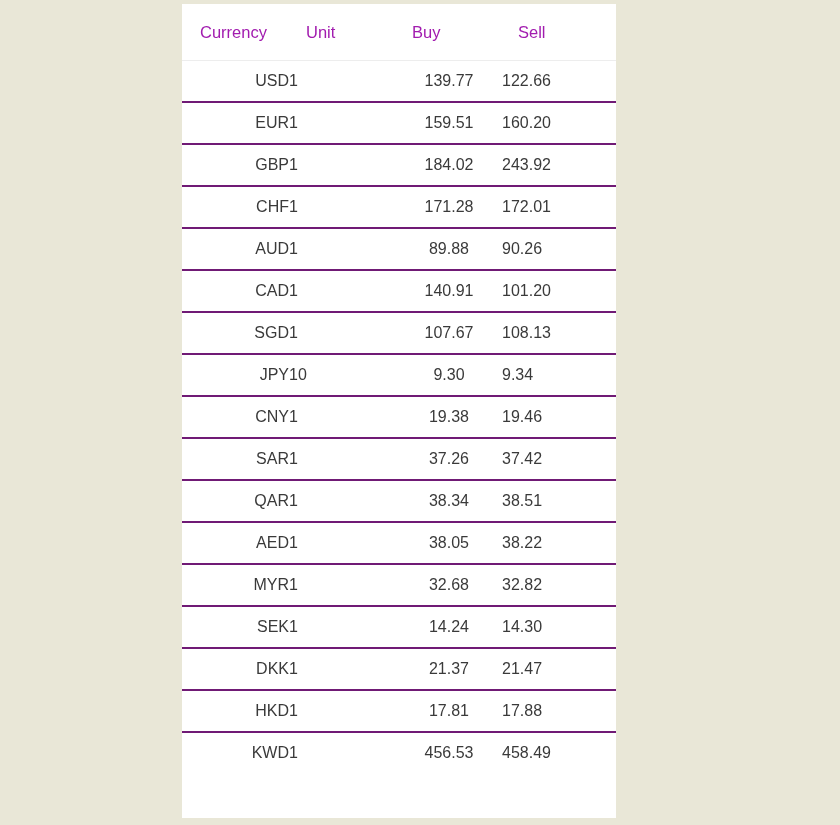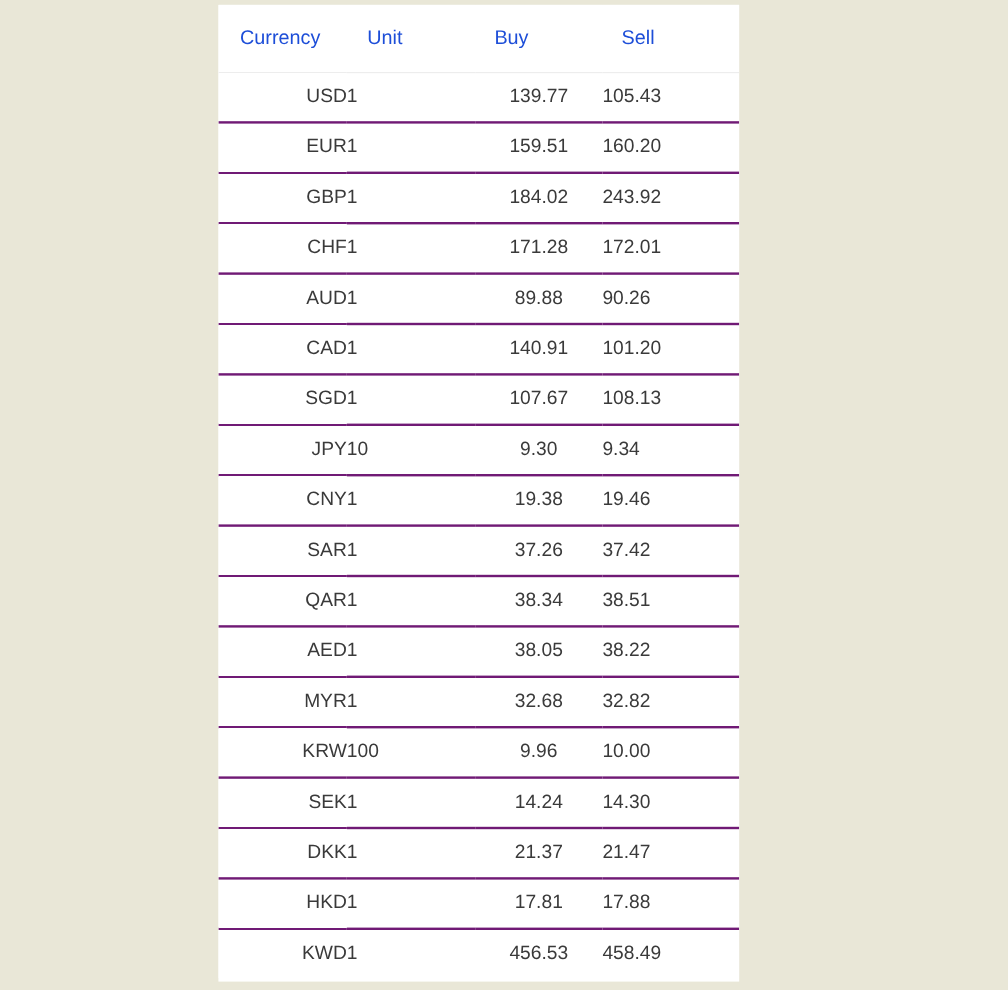--- a/index.html
+++ b/index.html
@@ -41,21 +41,21 @@
   .rate-table col.c-currency { width: 107px; }
   .rate-table col.c-unit     { width: 107px; }
   .rate-table col.c-buy      { width: 106px; }
   .rate-table col.c-sell     { width: 114px; }
 
   .rate-table thead th {
     height: 56px;
     padding: 0;
     font-size: 16.5px;
     font-weight: normal;
-    color: #1d4ed8;
+    color: #a21caf;
     text-align: left;
     vertical-align: middle;
     background: #ffffff;
     border-bottom: 1px solid #ededed;
   }
   .rate-table thead th.h-currency { padding-left: 18px; }
   .rate-table thead th.h-unit     { padding-left: 17px; }
   .rate-table thead th.h-buy      { padding-left: 16px; }
   .rate-table thead th.h-sell     { padding-left: 16px; }
 
@@ -115,21 +115,21 @@
           <th class="h-unit">Unit</th>
           <th class="h-buy">Buy</th>
           <th class="h-sell">Sell</th>
         </tr>
       </thead>
       <tbody id="rate-body">
           <tr>
             <td class="cell-currency"><span>USD</span></td>
             <td class="cell-unit">1</td>
             <td class="cell-buy">139.77</td>
-            <td class="cell-sell">105.43</td>
+            <td class="cell-sell">122.66</td>
           </tr>
           <tr>
             <td class="cell-currency"><span>EUR</span></td>
             <td class="cell-unit">1</td>
             <td class="cell-buy">159.51</td>
             <td class="cell-sell">160.20</td>
           </tr>
           <tr>
             <td class="cell-currency"><span>GBP</span></td>
             <td class="cell-unit">1</td>
@@ -190,26 +190,20 @@
             <td class="cell-buy">38.05</td>
             <td class="cell-sell">38.22</td>
           </tr>
           <tr>
             <td class="cell-currency"><span>MYR</span></td>
             <td class="cell-unit">1</td>
             <td class="cell-buy">32.68</td>
             <td class="cell-sell">32.82</td>
           </tr>
           <tr>
-            <td class="cell-currency"><span>KRW</span></td>
-            <td class="cell-unit">100</td>
-            <td class="cell-buy">9.96</td>
-            <td class="cell-sell">10.00</td>
-          </tr>
-          <tr>
             <td class="cell-currency"><span>SEK</span></td>
             <td class="cell-unit">1</td>
             <td class="cell-buy">14.24</td>
             <td class="cell-sell">14.30</td>
           </tr>
           <tr>
             <td class="cell-currency"><span>DKK</span></td>
             <td class="cell-unit">1</td>
             <td class="cell-buy">21.37</td>
             <td class="cell-sell">21.47</td>

